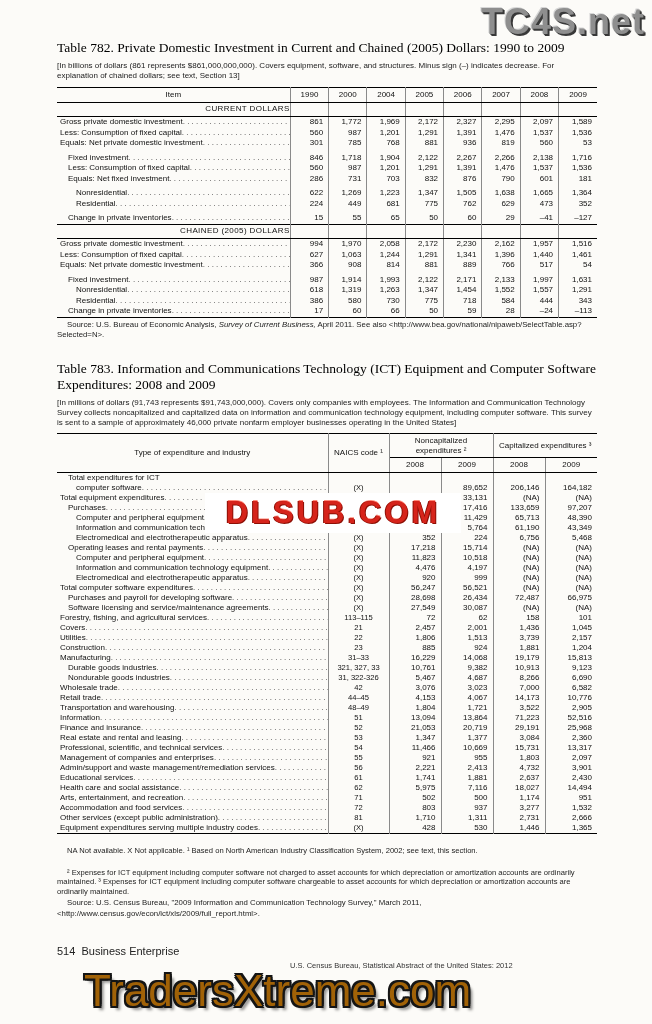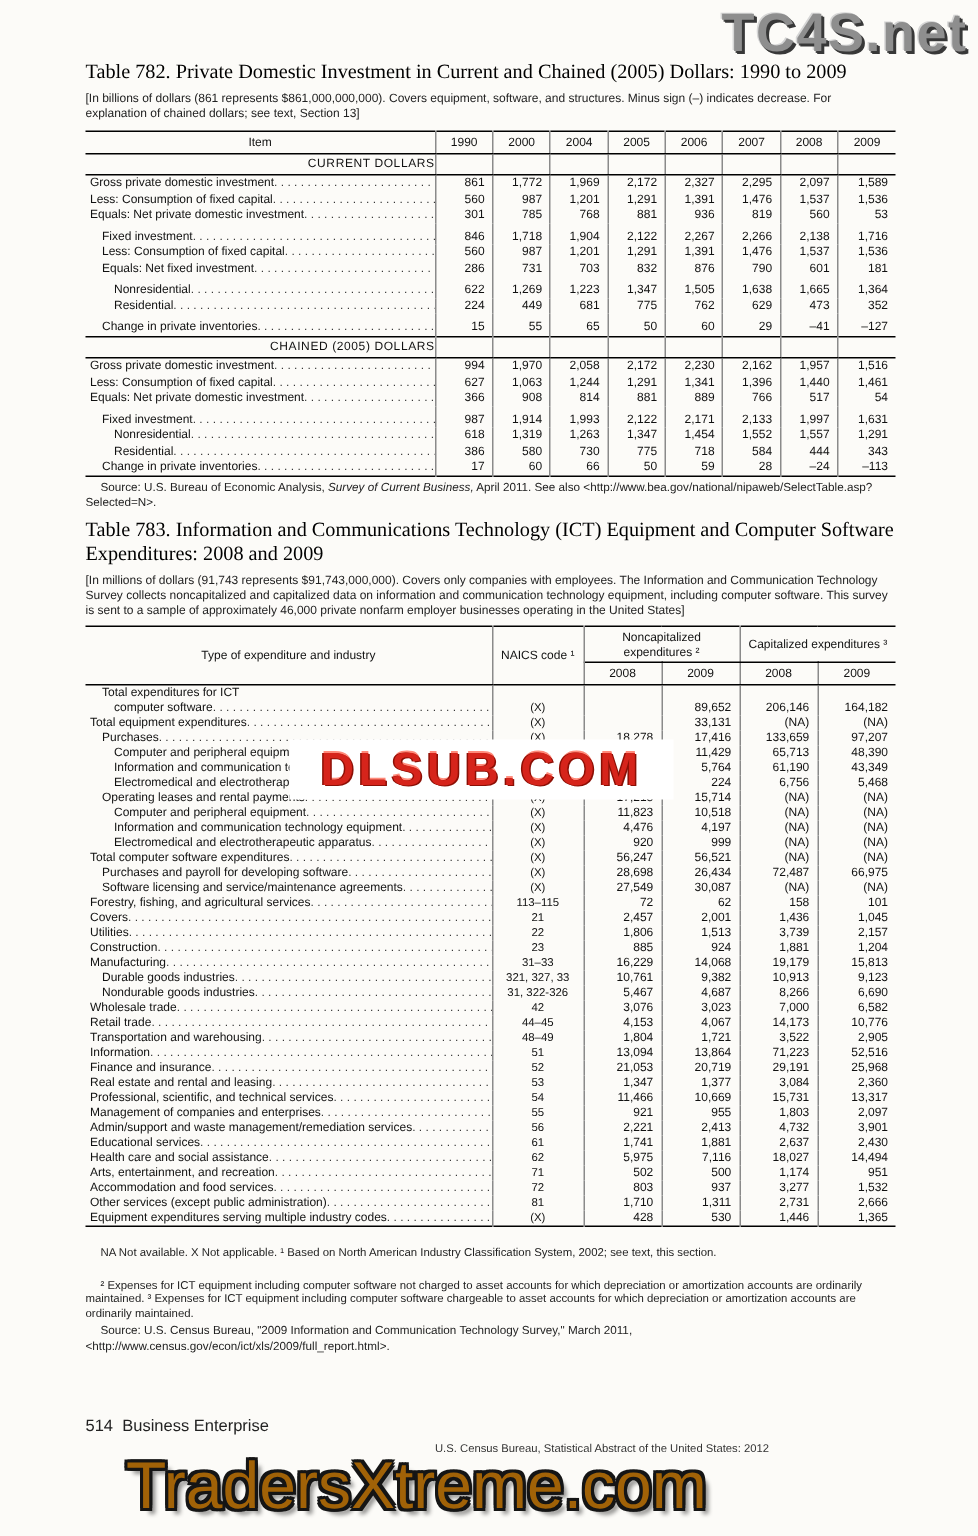--- a/index.html
+++ b/index.html
@@ -2,21 +2,21 @@
 <html><head>
 <meta charset="utf-8">
 <style>
   *{box-sizing:border-box;margin:0;padding:0}
   html,body{width:652px}
   body{background:#f1efe9;font-family:"Liberation Sans",sans-serif}
   .page{position:relative;width:652px;height:1024px;background:#fcfbf8;color:#1b1b1b;overflow:hidden}
   .content{position:absolute;left:57px;top:40px;width:540px}
 
   .t-title{font-family:"Liberation Serif",serif;font-size:13.5px;font-weight:normal;line-height:16px;color:#000;margin-bottom:5px}
-  .t-title.t2{margin-top:4px}
+  .t-title.t2{margin-top:20px}
   .t-note{font-size:8px;line-height:10.3px;margin-bottom:5px;color:#222}
   .t-src{font-size:7.8px;line-height:10.5px;margin-top:2px;text-indent:10px;color:#222}
   .t-foot{font-size:7.6px;line-height:9.6px;margin-top:12px;text-indent:10px;color:#222}
 
   table.tbl{width:100%;border-collapse:collapse;table-layout:fixed;font-size:8px;color:#111;
     border-top:1.4px solid #000;border-bottom:1.4px solid #000;margin-top:1px}
   .tbl th,.tbl td{border-right:0.8px solid #8a8a8a;font-weight:normal}
   .tbl th:last-child,.tbl td:last-child{border-right:none}
   .tbl tbody td{vertical-align:bottom}
 
@@ -34,21 +34,21 @@
   .naics{text-align:center;white-space:nowrap;padding:0 1px;font-size:7.6px}
   .item{padding:0;overflow:hidden}
   .lwrap{display:flex;align-items:flex-start}
   .lb{white-space:nowrap}
   .dots{flex:1 1 auto;overflow:hidden;white-space:nowrap;color:#333}
   .dots::after{content:" . . . . . . . . . . . . . . . . . . . . . . . . . . . . . . . . . . . . . . . . . . . . . . . . . . . . . . . . . . . . . . . . ."}
   .ind0{padding-left:3px}.ind1{padding-left:11px}.ind2{padding-left:19px}
 
   .wm-top{position:absolute;top:1px;right:7px;font-size:36px;font-weight:bold;color:#8e8e8e;letter-spacing:1px;z-index:4;
     text-shadow:2px 2px 0 #383838,1px 1px 0 #4a4a4a,-1px -1px 0 #d6d6d6}
-  .wm-mid{position:absolute;left:193px;top:493px;width:256px;height:40px;background:#fff;z-index:5;
+  .wm-mid{position:absolute;left:205px;top:493px;width:256px;height:40px;background:#fff;z-index:5;
     display:flex;align-items:center;justify-content:center;font-size:31px;font-weight:bold;letter-spacing:3px;color:#d6241b;
     text-shadow:1px 1px 0 #8c0f05,-1px 0 0 #8c0f05,0 -1px 0 #ff8a7a}
   .wm-bottom{position:absolute;left:84px;top:966px;font-size:44px;font-weight:normal;color:#a16207;z-index:6;letter-spacing:0;
     text-shadow:-2px -2px 0 #151515,2px -2px 0 #151515,-2px 2px 0 #151515,2px 2px 0 #151515,0 2px 0 #151515,0 -2px 0 #151515,2px 0 0 #151515,-2px 0 0 #151515,4px 4px 3px rgba(0,0,0,.45)}
   .footer-left{position:absolute;left:57px;top:945px;font-size:11px;color:#222;white-space:pre}
   .footer-right{position:absolute;left:290px;top:961px;font-size:7.5px;color:#333;z-index:2}
 </style>
 </head>
 <body>
 

